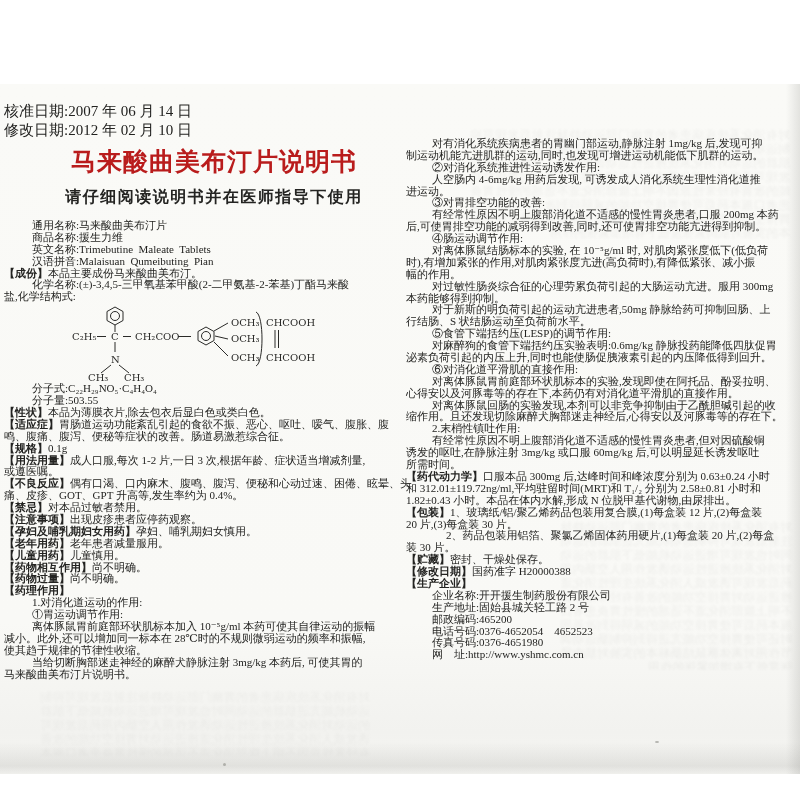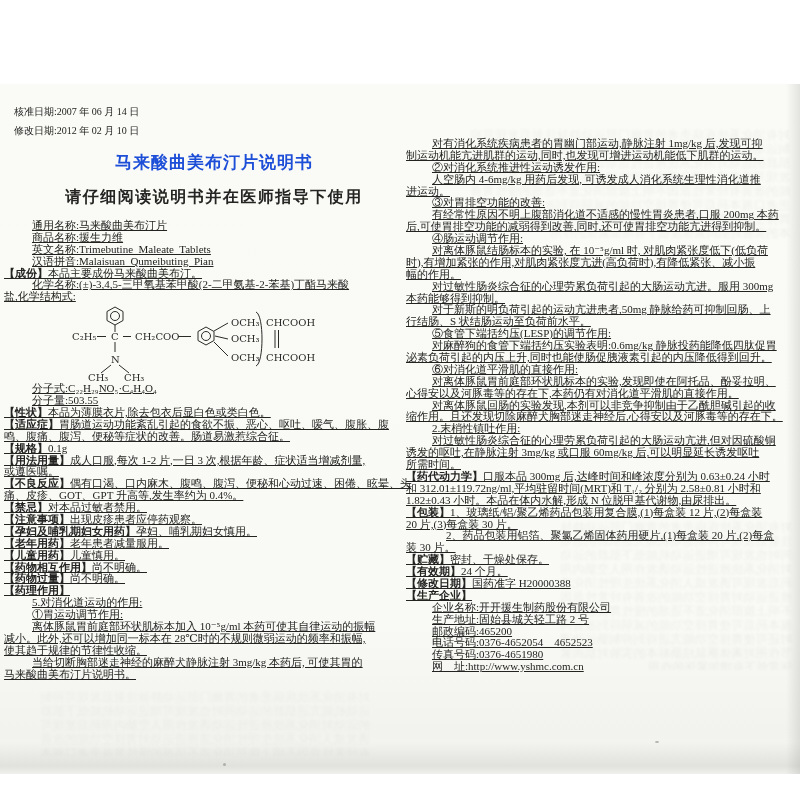--- a/index.html
+++ b/index.html
@@ -13,32 +13,32 @@
     position:absolute;left:0;top:84px;width:800px;height:690px;
     background:linear-gradient(180deg,#fafaf7 0%,#f9f9f6 78%,#f2f2ef 94%,#f6f6f3 100%);
   }
   .edge-r{position:absolute;left:786px;top:84px;width:14px;height:690px;
     background:linear-gradient(90deg,rgba(120,120,115,0),rgba(120,120,115,0.18));}
   .edge-b{position:absolute;left:0;top:742px;width:800px;height:32px;
     background:linear-gradient(180deg,rgba(120,120,115,0),rgba(120,120,115,0.16) 75%,rgba(120,120,115,0.05));}
   .col{position:absolute;}
   .col-left{left:4px;top:102px;width:394px;}
   .col-right{left:406px;top:126px;width:392px;}
-  .meta{font-size:10px;line-height:19px;margin-left:10px;white-space:pre;}
+  .meta{font-size:15px;line-height:19px;margin-left:0;white-space:pre;}
   .title{
     font-family:"DejaVu Sans","Liberation Sans",sans-serif;
-    font-weight:bold;font-size:17px;line-height:30px;letter-spacing:1px;
-    text-align:center;margin:7px 0 0 26px;color:#1d4ed8;white-space:pre;
+    font-weight:bold;font-size:25px;line-height:30px;letter-spacing:1px;
+    text-align:center;margin:7px 0 0 26px;color:#b91c1c;white-space:pre;
   }
   .subtitle{
     font-family:"DejaVu Sans","Liberation Sans",sans-serif;
     font-weight:bold;font-size:16px;letter-spacing:1.5px;
     text-align:center;margin:10px 0 0 26px;color:#242422;white-space:pre;
   }
-  .lines{margin-top:12px;font-size:11px;line-height:11.9px;color:#232321;text-decoration:underline;}
+  .lines{margin-top:12px;font-size:11px;line-height:11.9px;color:#232321;}
   .ln{white-space:pre;height:11.9px;}
   .ln b{font-weight:bold;}
   .ind1{padding-left:28px;}
   .ind2{padding-left:40px;}
   .col-right .ind1{padding-left:26px;}
   .formula{height:78px;margin:1px 0 1px 66px;}
   .formula svg{display:block;overflow:visible;}
   .tex{
     position:absolute;color:#6a6a66;opacity:0.08;filter:blur(1.2px);
     transform:scaleX(-1);font-size:12px;line-height:14px;overflow:hidden;
@@ -122,21 +122,21 @@
       <div class="ln"><b>【不良反应】</b>偶有口渴、口内麻木、腹鸣、腹泻、便秘和心动过速、困倦、眩晕、头</div>
       <div class="ln">痛、皮疹、GOT、GPT 升高等,发生率约为 0.4%。</div>
       <div class="ln"><b>【禁忌】</b>对本品过敏者禁用。</div>
       <div class="ln"><b>【注意事项】</b>出现皮疹患者应停药观察。</div>
       <div class="ln"><b>【孕妇及哺乳期妇女用药】</b>孕妇、哺乳期妇女慎用。</div>
       <div class="ln"><b>【老年用药】</b>老年患者减量服用。</div>
       <div class="ln"><b>【儿童用药】</b>儿童慎用。</div>
       <div class="ln"><b>【药物相互作用】</b>尚不明确。</div>
       <div class="ln"><b>【药物过量】</b>尚不明确。</div>
       <div class="ln"><b>【药理作用】</b></div>
-      <div class="ln ind1">5.对消化道运动的作用:</div>
+      <div class="ln ind1">1.对消化道运动的作用:</div>
       <div class="ln ind1">①胃运动调节作用:</div>
       <div class="ln ind1">离体豚鼠胃前庭部环状肌标本加入 10⁻⁵g/ml 本药可使其自律运动的振幅</div>
       <div class="ln">减小。此外,还可以增加同一标本在 28℃时的不规则微弱运动的频率和振幅,</div>
       <div class="ln">使其趋于规律的节律性收缩。</div>
       <div class="ln ind1">当给切断胸部迷走神经的麻醉犬静脉注射 3mg/kg 本药后, 可使其胃的</div>
       <div class="ln">马来酸曲美布汀片说明书。</div>
     </div>
 </div>
 
 <div class="col col-right">
@@ -159,32 +159,31 @@
       <div class="ln">行结肠、S 状结肠运动至负荷前水平。</div>
       <div class="ln ind1">⑤食管下端括约压(LESP)的调节作用:</div>
       <div class="ln ind1">对麻醉狗的食管下端括约压实验表明:0.6mg/kg 静脉投药能降低四肽促胃</div>
       <div class="ln">泌素负荷引起的内压上升,同时也能使肠促胰液素引起的内压降低得到回升。</div>
       <div class="ln ind1">⑥对消化道平滑肌的直接作用:</div>
       <div class="ln ind1">对离体豚鼠胃前庭部环状肌标本的实验,发现即使在阿托品、酚妥拉明、</div>
       <div class="ln">心得安以及河豚毒等的存在下,本药仍有对消化道平滑肌的直接作用。</div>
       <div class="ln ind1">对离体豚鼠回肠的实验发现,本剂可以非竞争抑制由于乙酰胆碱引起的收</div>
       <div class="ln">缩作用。且还发现切除麻醉犬胸部迷走神经后,心得安以及河豚毒等的存在下。</div>
       <div class="ln ind1">2.末梢性镇吐作用:</div>
-      <div class="ln ind1">对过敏性肠炎综合征的心理劳累负荷引起的大肠运动亢进,但对因硫酸铜</div>
+      <div class="ln ind1">有经常性原因不明上腹部消化道不适感的慢性胃炎患者,但对因硫酸铜</div>
       <div class="ln">诱发的呕吐,在静脉注射 3mg/kg 或口服 60mg/kg 后,可以明显延长诱发呕吐</div>
       <div class="ln">所需时间。</div>
       <div class="ln"><b>【药代动力学】</b>口服本品 300mg 后,达峰时间和峰浓度分别为 0.63±0.24 小时</div>
       <div class="ln">和 312.01±119.72ng/ml,平均驻留时间(MRT)和 T₁/₂ 分别为 2.58±0.81 小时和</div>
       <div class="ln">1.82±0.43 小时。本品在体内水解,形成 N 位脱甲基代谢物,由尿排出。</div>
       <div class="ln"><b>【包装】</b>1、玻璃纸/铝/聚乙烯药品包装用复合膜,(1)每盒装 12 片,(2)每盒装</div>
       <div class="ln">20 片,(3)每盒装 30 片。</div>
       <div class="ln ind2">2、药品包装用铝箔、聚氯乙烯固体药用硬片,(1)每盒装 20 片,(2)每盒</div>
       <div class="ln">装 30 片。</div>
       <div class="ln"><b>【贮藏】</b>密封、干燥处保存。</div>
-      <div class="ln"><b>【有效期】</b>24 个月。</div>
       <div class="ln"><b>【修改日期】</b>国药准字 H20000388</div>
       <div class="ln"><b>【生产企业】</b></div>
       <div class="ln ind1">企业名称:开开援生制药股份有限公司</div>
       <div class="ln ind1">生产地址:固始县城关轻工路 2 号</div>
       <div class="ln ind1">邮政编码:465200</div>
       <div class="ln ind1">电话号码:0376-4652054    4652523</div>
       <div class="ln ind1">传真号码:0376-4651980</div>
       <div class="ln ind1">网    址:http://www.yshmc.com.cn</div>
     </div>
 </div>

